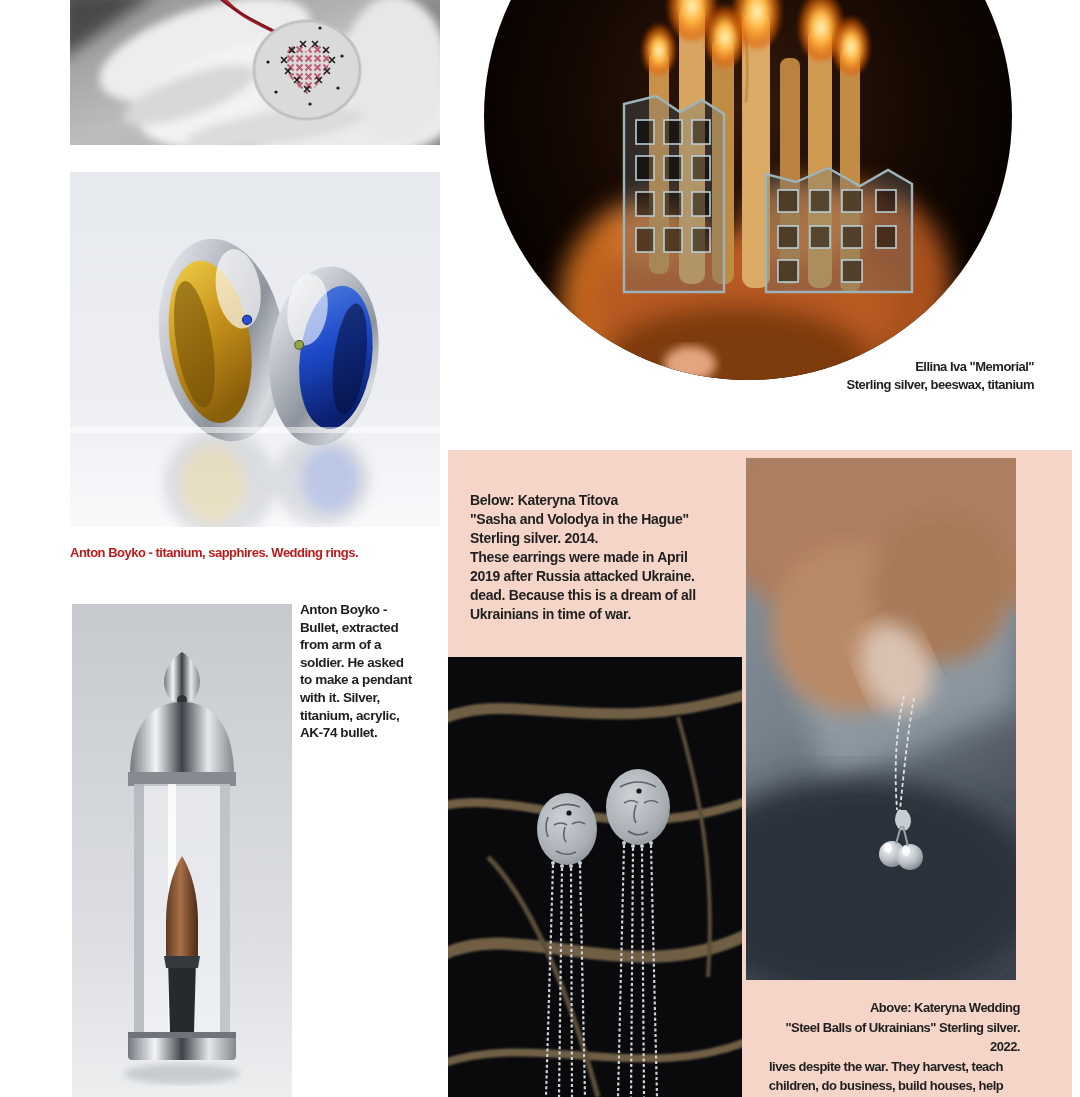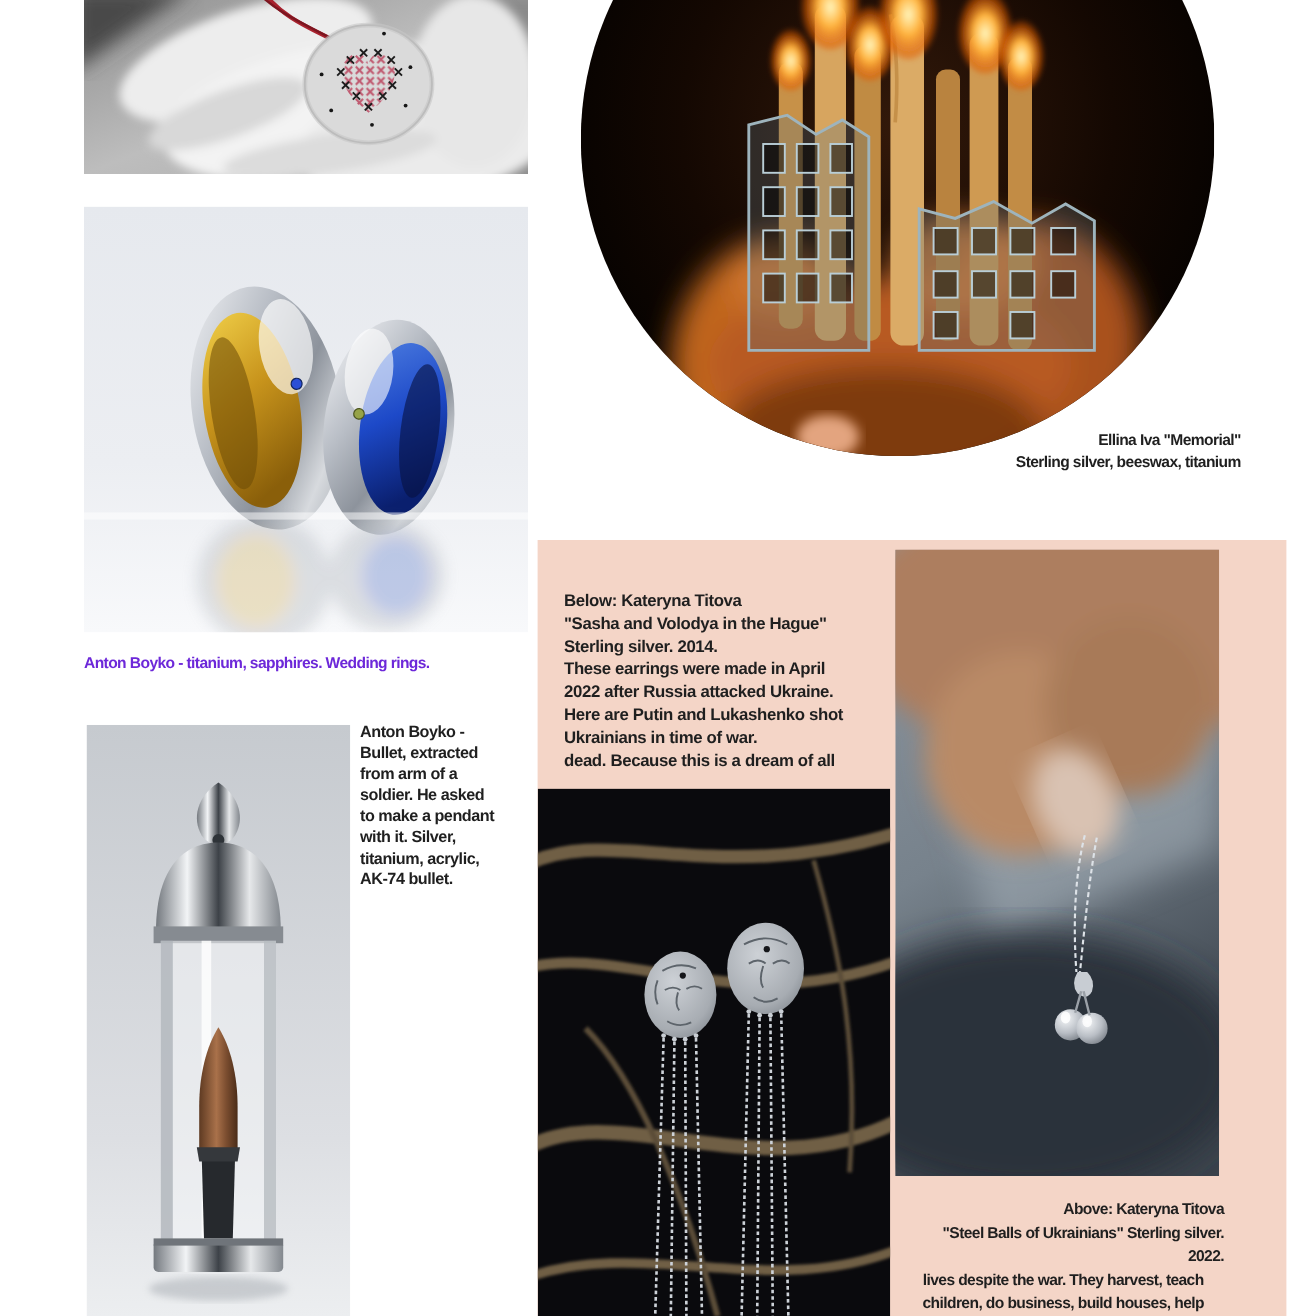--- a/index.html
+++ b/index.html
@@ -222,21 +222,21 @@
       <g filter="url(#b6)" opacity="0.28">
         <ellipse cx="150" cy="312" rx="56" ry="54" fill="#9aa0a8"></ellipse>
         <ellipse cx="143" cy="312" rx="34" ry="40" fill="#c8a23a"></ellipse>
         <ellipse cx="252" cy="308" rx="48" ry="46" fill="#9aa0a8"></ellipse>
         <ellipse cx="260" cy="308" rx="30" ry="34" fill="#2d55b8"></ellipse>
       </g>
       <rect y="255" width="370" height="6" fill="#ffffff" opacity="0.5"></rect>
     </svg>
   </div>
 
-  <div class="cap left" style="left: 70px; top: 544px; width: 360px; font-size: 13px; letter-spacing: -0.5px; color: #6d28d9;">
+  <div class="cap left" style="left: 70px; top: 544px; width: 360px; font-size: 13px; letter-spacing: -0.5px; color: #b91c1c;">
     <div>Anton Boyko - titanium, sapphires. Wedding rings.</div>
   </div>
 
   <div class="cap left" style="left: 300px; top: 601px; width: 150px; font-size: 13.5px; line-height: 17.6px; color: rgb(31, 31, 31);">
     <div>Anton Boyko -</div>
     <div>Bullet, extracted</div>
     <div>from arm of a</div>
     <div>soldier. He asked</div>
     <div>to make a pendant</div>
     <div>with it. Silver,</div>
@@ -290,24 +290,23 @@
       <rect x="56" y="428" width="108" height="6" fill="#6f747a"></rect>
       <ellipse cx="110" cy="470" rx="58" ry="10" fill="#9fa4aa" opacity="0.45" filter="url(#b3)"></ellipse>
     </svg>
   </div>
 
   <div class="cap left" style="left: 470px; top: 491px; width: 270px; font-size: 14px; line-height: 19px; letter-spacing: -0.3px; color: rgb(31, 31, 31);">
     <div>Below: Kateryna Titova</div>
     <div>"Sasha and Volodya in the Hague"</div>
     <div>Sterling silver. 2014.</div>
     <div>These earrings were made in April</div>
-    <div>2022 after Russia attacked Ukraine.</div>
-    <div>Here are Putin and Lukashenko shot</div>
+    <div>2019 after Russia attacked Ukraine.</div>
+    <div>dead. Because this is a dream of all</div>
     <div>Ukrainians in time of war.</div>
-    <div>dead. Because this is a dream of all</div>
   </div>
 
   <div class="photo" style="left:448px;top:657px;width:294px;height:440px;">
     <svg viewBox="0 0 294 440" preserveAspectRatio="none">
       <defs>
         <radialGradient id="face" cx="0.4" cy="0.35" r="0.8">
           <stop offset="0" stop-color="#cdd1d6"></stop>
             <stop offset="0.7" stop-color="#a7acb2"></stop>
           <stop offset="1" stop-color="#7e848b"></stop>
         </radialGradient>
@@ -411,21 +410,21 @@
       <path d="M152,352 q-6,10 0,18 q8,6 12,-2 q3,-9 -4,-16 Z" fill="#c8cdd3"></path>
       <circle cx="146" cy="396" r="13" fill="url(#ball)"></circle>
       <circle cx="164" cy="399" r="13" fill="url(#ball)"></circle>
       <ellipse cx="142" cy="390" rx="4" ry="5" fill="#ffffff" opacity="0.85"></ellipse>
       <ellipse cx="160" cy="393" rx="4" ry="5" fill="#ffffff" opacity="0.8"></ellipse>
       <path d="M155,368 L150,386 M157,368 L162,388" stroke="#9aa0a7" stroke-width="2"></path>
     </svg>
   </div>
 
   <div class="cap" style="left: 752px; top: 998px; width: 268px; font-size: 13px; line-height: 19.5px; letter-spacing: -0.5px; color: rgb(31, 31, 31);">
-    <div class="right">Above: Kateryna Titova</div>
+    <div class="right">Above: Kateryna Wedding</div>
     <div class="right">"Steel Balls of Ukrainians" Sterling silver.</div>
     <div class="right">2022.</div>
     <div class="center">lives despite the war. They harvest, teach</div>
     <div class="center">children, do business, build houses, help</div>
 
   </div>
 
 </div>
 
 </body></html>

